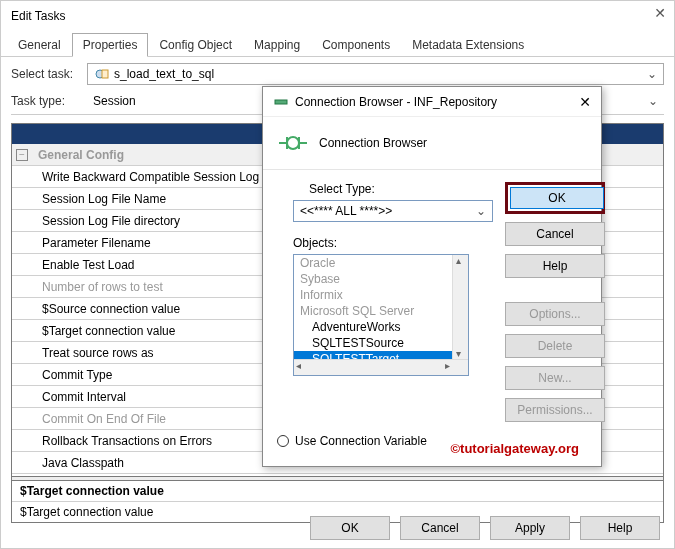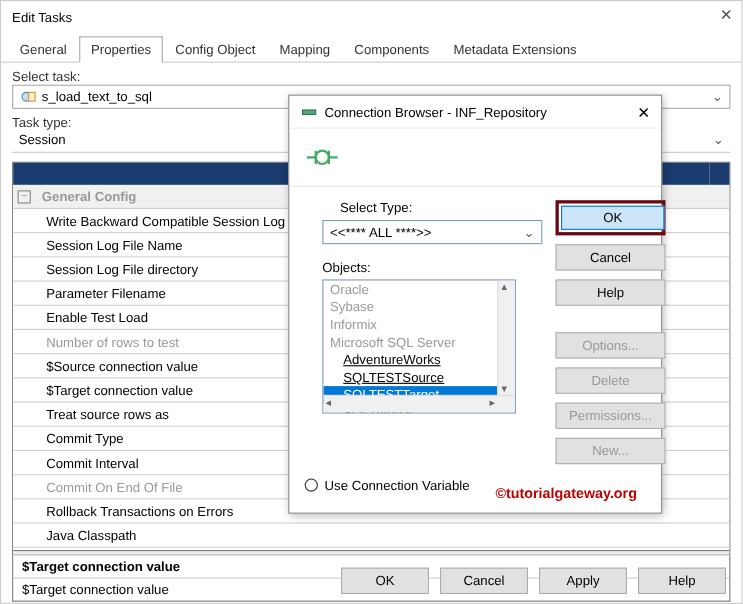--- a/index.html
+++ b/index.html
@@ -8,21 +8,21 @@
 
 .edit-tasks { width: 675px; height: 549px; background: #fff; border: 1px solid #ccc; position: relative; }
 .main-titlebar { height: 30px; padding: 6px 10px; font-size: 12px; display: flex; align-items: center; }
 .main-close { position: absolute; right: 8px; top: 4px; font-size: 14px; color: #555; }
 
 .tabs { display: flex; border-bottom: 1px solid #ccc; padding: 2px 6px 0 6px; gap: 0; }
 .tab { padding: 4px 10px; border: 1px solid transparent; border-bottom: none; cursor: default; color: #333; }
 .tab.active { border: 1px solid #aaa; border-bottom: 1px solid #fff; background: #fff; margin-bottom: -1px; }
 
 .form-area { padding: 6px 10px 4px 10px; }
-.form-row { display: flex; margin-bottom: 5px; flex-direction: column; }
+.form-row { display: flex; align-items: center; margin-bottom: 5px; }
 .form-row label { width: 76px; color: #333; }
 .form-row .combo { flex: 1; height: 22px; border: 1px solid #aaa; background: #fff; font-size: 12px; padding: 2px 6px; display: flex; align-items: center; position: relative; }
 .form-row .combo::after { content: "⌄"; position: absolute; right: 6px; color: #555; }
 .form-row .combo .icon-ss { width: 16px; height: 16px; margin-right: 4px; display: inline-block; }
 .divider { border-top: 1px solid #ccc; margin: 2px 0 4px 0; }
 
 .grid-wrap { margin: 0 10px; border: 1px solid #7a7a7a; }
 .grid-header { display: flex; background: #1a3b6e; color: #fff; }
 .grid-header .col { padding: 3px 8px; font-weight: bold; text-align: center; flex: 1; }
 .grid-body { height: 332px; overflow-y: auto; background: #fff; }
@@ -61,21 +61,21 @@
 .radio-dot.sel::after { content: ""; width: 6px; height: 6px; background: #333; border-radius: 50%; }
 
 .sel-label { margin-left: 32px; margin-bottom: 4px; }
 .select-type { margin-left: 16px; width: 200px; height: 22px; border: 1px solid #7a9ac0; padding: 2px 6px; position: relative; display: flex; align-items: center; background: #fff; }
 .select-type::after { content: "⌄"; position: absolute; right: 6px; color: #555; }
 
 .objects-label { margin-left: 16px; margin-top: 14px; margin-bottom: 4px; }
 .objects-box { margin-left: 16px; width: 176px; height: 122px; border: 1px solid #7a9ac0; background: #fff; overflow: hidden; position: relative; }
 .obj-list { position: absolute; inset: 0 16px 16px 0; }
 .obj-item { padding: 1px 6px; color: #999; }
-.obj-item.child { color: #000; padding-left: 18px; text-decoration: underline; }
+.obj-item.child { color: #000; padding-left: 18px; }
 .obj-item.selected { background: #0078d7; color: #fff; }
 .obj-sb-v { position: absolute; right: 0; top: 0; bottom: 16px; width: 16px; background: #f0f0f0; border-left: 1px solid #ddd; }
 .obj-sb-v::before { content: "▴"; position: absolute; top: 0; left: 3px; font-size: 10px; color: #666; }
 .obj-sb-v::after { content: "▾"; position: absolute; bottom: 0; left: 3px; font-size: 10px; color: #666; }
 .obj-sb-h { position: absolute; left: 0; right: 0; bottom: 0; height: 16px; background: #f0f0f0; border-top: 1px solid #ddd; }
 .obj-sb-h::before { content: "◂"; position: absolute; left: 2px; top: 0px; font-size: 10px; color: #666; }
 .obj-sb-h::after { content: "▸"; position: absolute; right: 18px; top: 0px; font-size: 10px; color: #666; }
 
 .ucv { padding: 6px 14px 2px 14px; }
 .watermark { position: absolute; right: 22px; bottom: 10px; color: #b00; font-weight: bold; font-size: 13px; }
@@ -197,20 +197,21 @@
         <rect x="2" y="6" width="12" height="4" fill="#5a7" stroke="#274"></rect>
       </svg>
     <span>Connection Browser - INF_Repository</span>
     <span class="modal-close">✕</span>
   </div>
   <div class="modal-header">
     <svg class="hicon plug" viewBox="0 0 32 32">
         <circle cx="16" cy="16" r="6"></circle>
         <path d="M2 16 h8 M22 16 h8 M10 10 v12 M22 10 v12"></path>
       </svg>
+    <span>Connection Browser</span>
   </div>
 
   <div class="modal-body">
     <div class="mb-left">
       <div class="sel-label">Select Type:</div>
       <div class="select-type">
         <span>&lt;&lt;**** ALL ****&gt;&gt;</span>
       </div>
       <div class="objects-label">Objects:</div>
       <div class="objects-box">
@@ -231,22 +232,22 @@
     </div>
     <div class="mb-right">
       <span class="ok-highlight">
         <div class="mbtn">OK</div>
       </span>
       <div class="mbtn">Cancel</div>
       <div class="mbtn">Help</div>
       <div style="height:8px"></div>
       <div class="mbtn disabled">Options...</div>
       <div class="mbtn disabled">Delete</div>
+      <div class="mbtn disabled">New...</div>
       <div class="mbtn disabled">Permissions...</div>
-      <div class="mbtn disabled">New...</div>
     </div>
   </div>
 
   <div class="ucv">
     <div class="radio-row">
       <span class="radio-dot"></span>
       <span>Use Connection Variable</span>
     </div>
   </div>
   <div class="watermark">©tutorialgateway.org</div>

